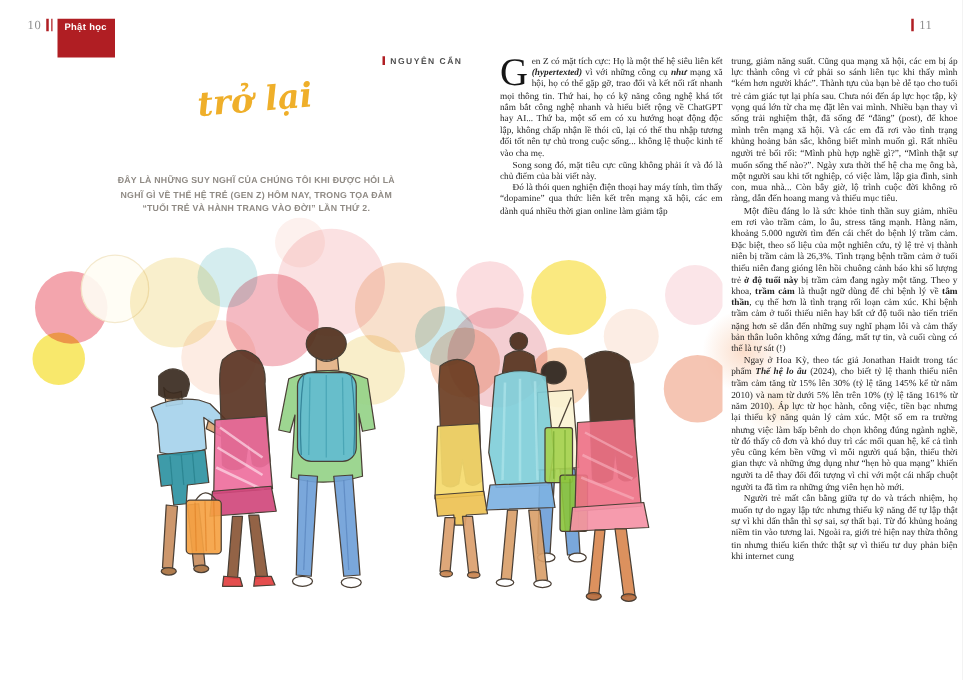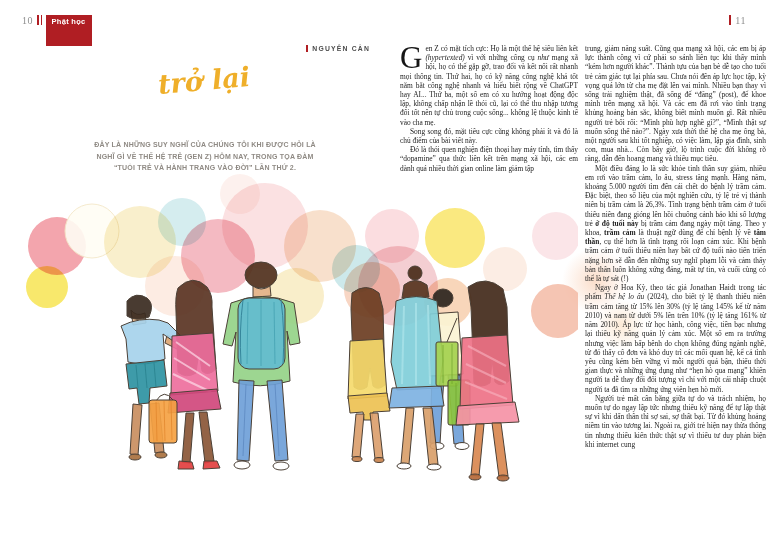--- a/index.html
+++ b/index.html
@@ -39,21 +39,21 @@
   .col{position:absolute;top:44px;font-size:7.4px;line-height:9.2px;color:#242424;
        text-align:justify;z-index:3;}
   .col1{left:400px;width:178px;height:150px;}
   .col2{left:585px;width:181px;}
   .col p{margin:0;}
   .col p.ind{text-indent:10px;}
   .dropcap{float:left;font:400 31px/25px "Liberation Serif",serif;color:#161616;
            padding:1px 3px 0 0;}
   .subhead{font:bold 8.6px "Liberation Serif",serif;color:var(--heading-red);
            margin:3px 0 2px;text-align:left;}
-  .col b{font-weight:bold;} .col i{font-style:italic;}
+  .col b{font-weight:bold;} .col i{font-style:italic;font-weight:bold;}
   
   .illo{position:absolute;left:0;top:174px;z-index:1;}
   .ghost{position:absolute;border-radius:50%;z-index:0;}
   .ghost.g1{left:562px;top:248px;width:66px;height:66px;
             background:radial-gradient(closest-side,rgba(243,160,105,.35),rgba(243,160,105,0));}
   .ghost.g2{left:596px;top:300px;width:50px;height:50px;
             background:radial-gradient(closest-side,rgba(246,196,140,.35),rgba(246,196,140,0));}
 </style>
 </head>
 <body>

